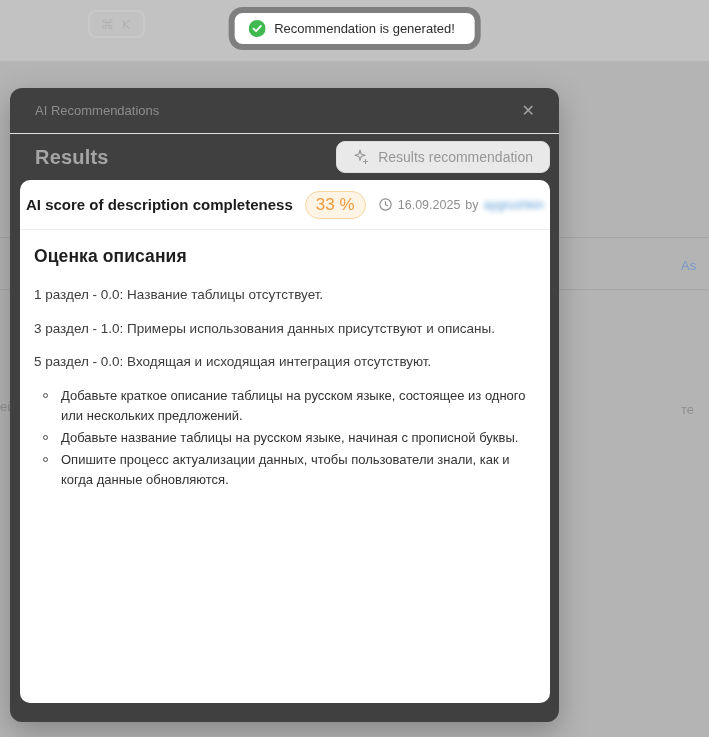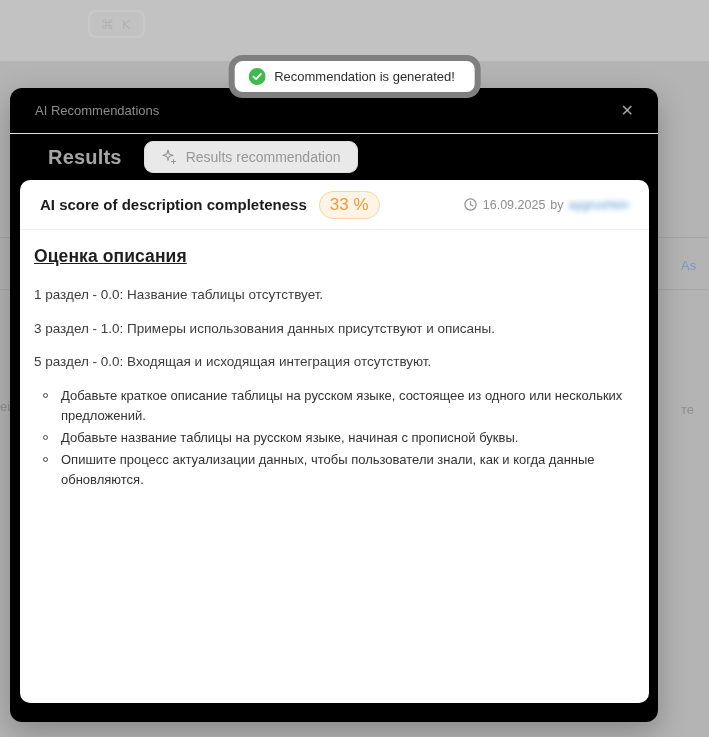--- a/index.html
+++ b/index.html
@@ -28,82 +28,80 @@
   .frag-right-bottom { left: 681px; top: 402px; }
 
   
   .toast {
     position: absolute; left: 50%; top: 7px; transform: translateX(-50%);
     z-index: 30; background: #ffffff;
     border: 6px solid #7f7f7f; border-radius: 14px;
     padding: 7px 20px 7px 14px;
     display: flex; align-items: center; gap: 9px;
     white-space: nowrap;
-    margin-top: 48px;
   }
   .toast-check { width: 17px; height: 17px; display: inline-flex; flex: none; }
   .toast-msg { font-size: 13px; color: #2e2e2e; }
 
   
   .modal {
-    position: absolute; left: 10px; top: 88px; width: 648px; height: 634px;
-    z-index: 10; background: #000000; border-radius: 12px;
+    position: absolute; left: 10px; top: 88px; width: 549px; height: 634px;
+    z-index: 10; background: #404040; border-radius: 12px;
     box-shadow: 0 10px 30px rgba(0,0,0,0.25);
     display: flex; flex-direction: column;
   }
   .modal-header {
     height: 46px; flex: none;
     display: flex; align-items: center; justify-content: space-between;
     padding: 0 20px 0 25px;
     border-bottom: 1px solid #e0e0e0;
   }
   .modal-title { font-size: 13px; color: #8d8d8d; }
   .close-btn {
     background: none; border: none; cursor: pointer;
     font-size: 16px; color: #a2a2a2; line-height: 1; padding: 4px;
   }
   .results-row {
     height: 46px; flex: none;
-    display: flex; align-items: center; 
-    padding: 0 9px 0 38px;
-    gap: 22px;
+    display: flex; align-items: center; justify-content: space-between;
+    padding: 0 9px 0 25px;
   }
   .results-heading { font-size: 20px; font-weight: 600; color: #a5a5a5; letter-spacing: 0.2px; }
   .generate-btn {
     display: flex; align-items: center; gap: 9px;
     background: #e9e9e9; border: 1px solid #dddddd; border-radius: 9px;
     padding: 7px 16px; cursor: pointer;
     font-family: inherit; font-size: 14px; color: #979797;
   }
   .sparkle { display: inline-flex; width: 16px; height: 16px; }
 
   
   .card {
     background: #ffffff; border-radius: 10px;
     margin: 0 9px 19px 10px; flex: 1;
     display: flex; flex-direction: column; overflow: hidden;
   }
   .card-header {
     flex: none; height: 50px;
     display: flex; align-items: center; justify-content: space-between;
-    padding: 0 20px; border-bottom: 1px solid #ececec;
+    padding: 0 6px; border-bottom: 1px solid #ececec;
   }
   .card-title-group { display: flex; align-items: center; gap: 12px; }
   .card-title { font-size: 15px; font-weight: 700; color: #1c1c1c; }
   .score-badge {
     font-size: 17px; font-weight: 400; color: #ef9b3d;
     background: #fdf4e5; border: 1px solid #f7d6a0;
     border-radius: 999px; padding: 3px 10px;
   }
   .meta { display: flex; align-items: center; gap: 5px; font-size: 12.5px; color: #8f8f8f; }
   .clock { display: inline-flex; width: 13px; height: 13px; margin-right: 1px; }
   .username { color: #5b9bd5; filter: blur(2.5px); }
 
   .card-body { padding: 16px 14px 30px; overflow: hidden; }
-  .card-body h2 { font-size: 17.5px; font-weight: 700; color: #1e1e1e; margin: 0 0 18px; letter-spacing: 0.1px; text-decoration: underline; }
+  .card-body h2 { font-size: 17.5px; font-weight: 700; color: #1e1e1e; margin: 0 0 18px; letter-spacing: 0.1px; }
   .paragraphs p { font-size: 13.5px; color: #3c3c3c; line-height: 1.45; margin: 4px 0 14px; }
   .rec-heading { margin-top: 72px !important; margin-bottom: 12px !important; }
   .bullets { list-style: none; }
   .bullets li {
     position: relative; padding-left: 27px; margin-bottom: 2px;
     font-size: 13px; color: #323232; line-height: 1.55;
   }
   .bullet-dot {
     position: absolute; left: 9px; top: 7px;
     width: 5px; height: 5px; border: 1.5px solid #4a4a4a; border-radius: 50%;

